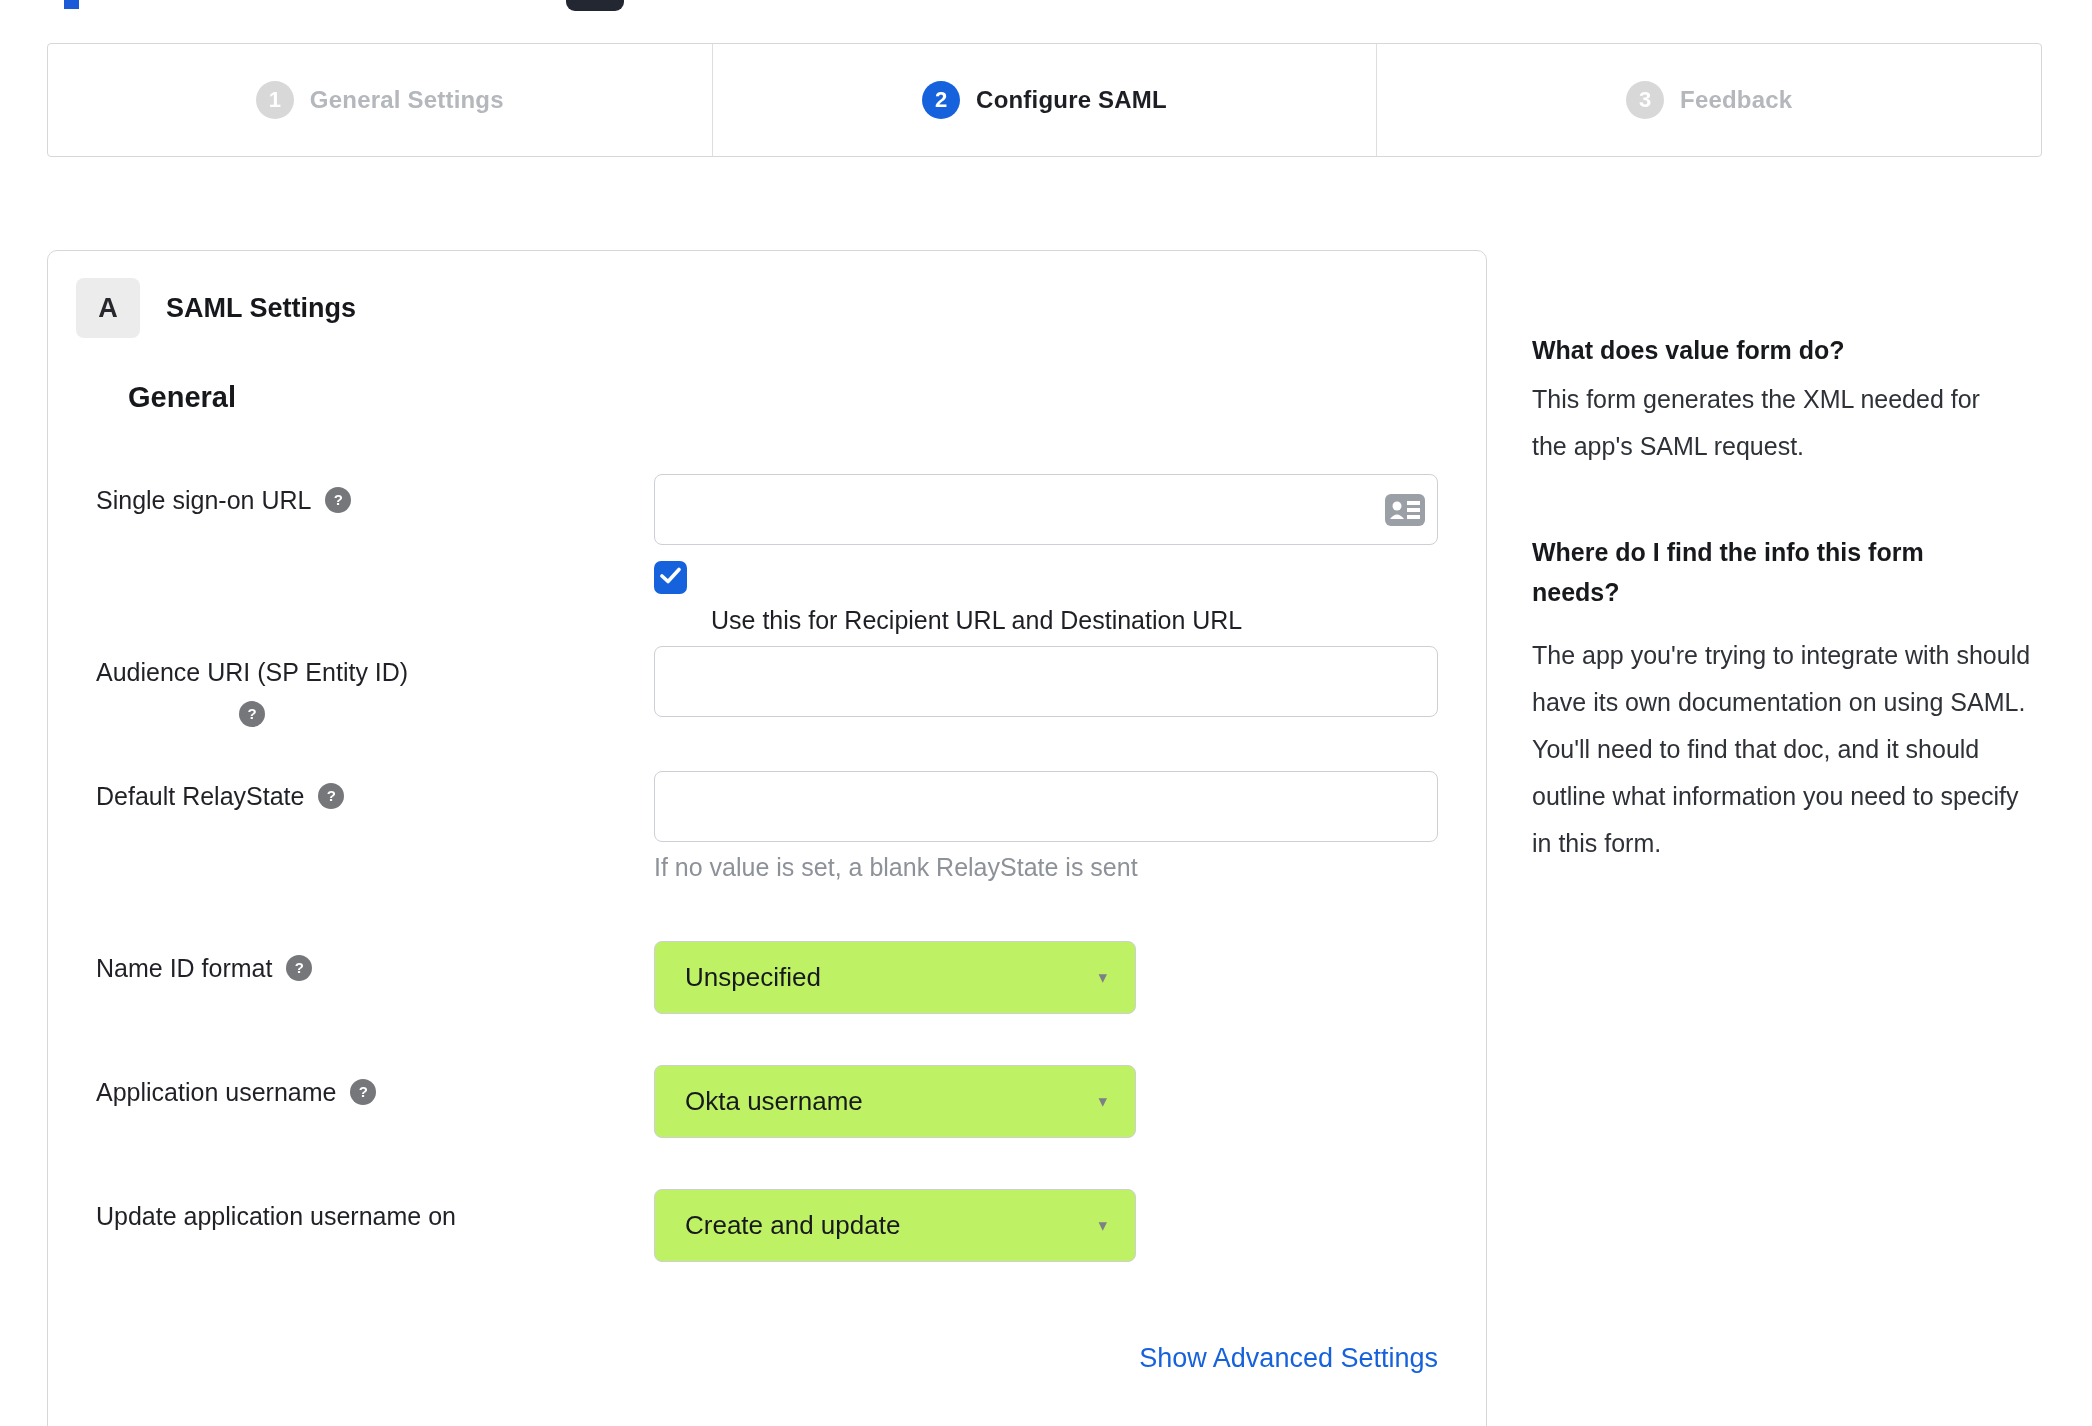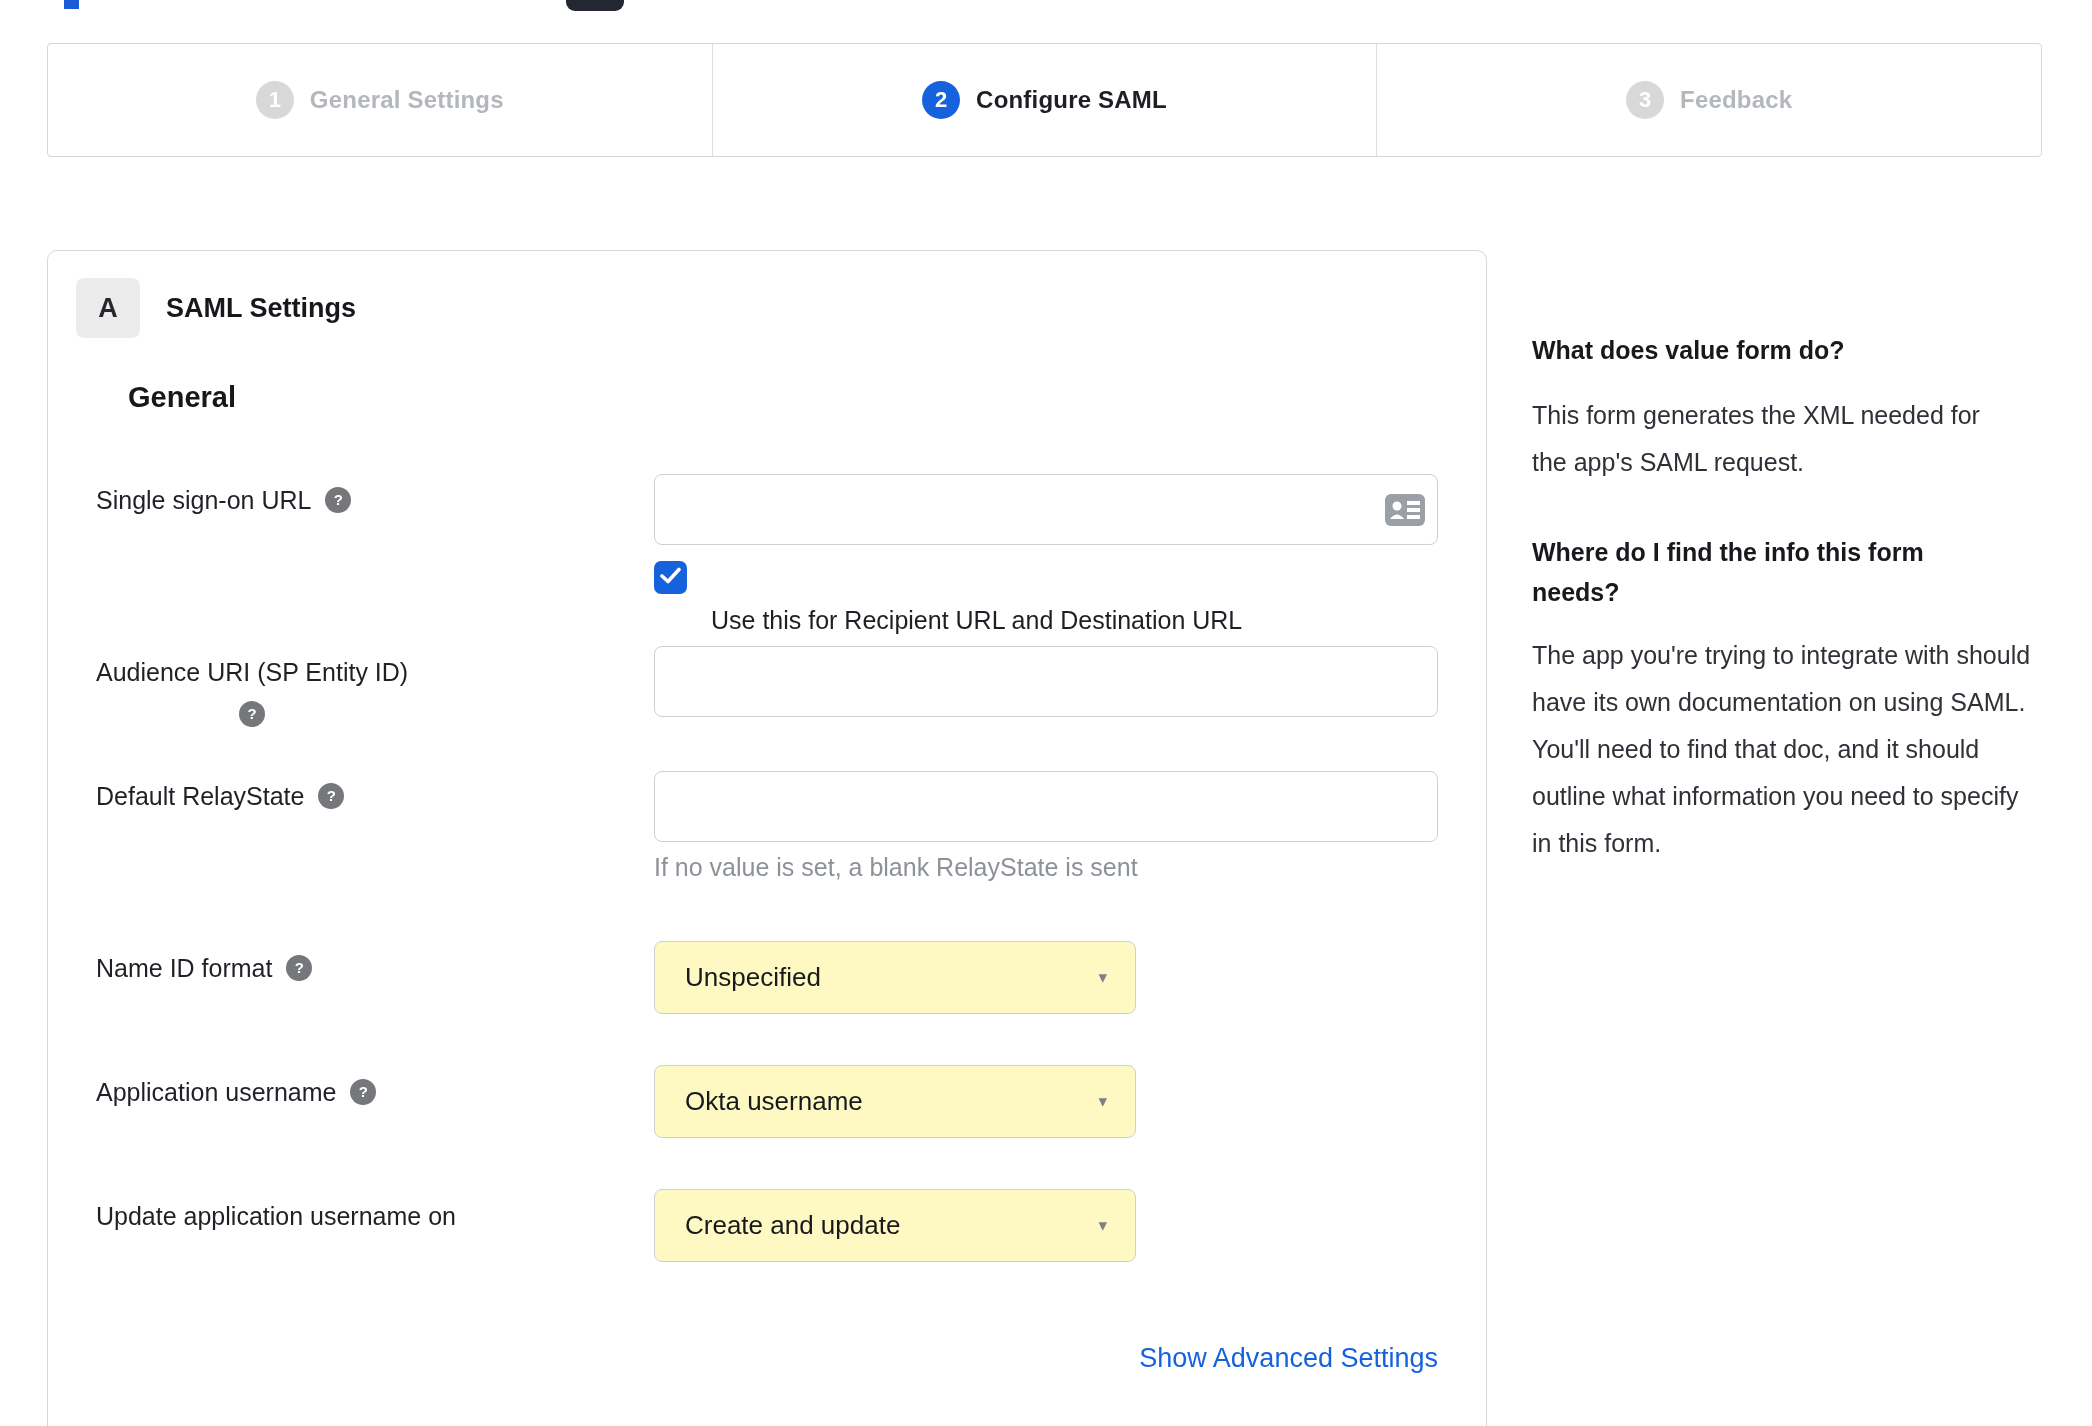--- a/index.html
+++ b/index.html
@@ -69,37 +69,37 @@
   .checkbox {
     position:absolute; left:606px; width:33px; height:33px; background:#1662dd;
     border-radius:7px; display:flex; align-items:center; justify-content:center; cursor:pointer;
   }
   .checkbox-label { position:absolute; left:663px; font-size:25px; color:#1d1f24; line-height:33px; }
 
   .hint { position:absolute; left:606px; font-size:25px; color:#8d9198; }
 
   .select {
     position:absolute; left:606px; width:482px; height:73px;
-    border:1px solid #ccd0d4; border-radius:8px; box-sizing:border-box; background:#fef9c3;
+    border:1px solid #ccd0d4; border-radius:8px; box-sizing:border-box; background:#bef264;
     display:flex; align-items:center; padding:0 28px 0 30px; font-size:26px; color:#17191d;
     cursor:pointer;
   }
   .select .caret { margin-left:auto; color:#7d8186; font-size:17px; }
 
   .advanced-link {
     position:absolute; left:606px; top:1092px; width:784px; text-align:right;
     font-size:27px; color:#1662dd; cursor:pointer; text-decoration:none;
   }
 
   
   .side { position:absolute; left:1532px; top:330px; width:505px; }
   .side-heading { position:absolute; font-size:25px; font-weight:bold; color:#17191d; line-height:40px; }
   .side-body { position:absolute; font-size:25px; color:#2e3137; line-height:47px; }
   .sh-1 { top:0; width:480px; }
-  .sb-1 { top:62px; width:460px; }
+  .sb-1 { top:46px; width:460px; }
   .sh-2 { top:202px; width:440px; }
   .sb-2 { top:302px; width:500px; }
 </style>
 </head>
 <body>
 
 <div class="cut-blue"></div>
 <div class="cut-dark"></div>
 
 <div class="stepper">

